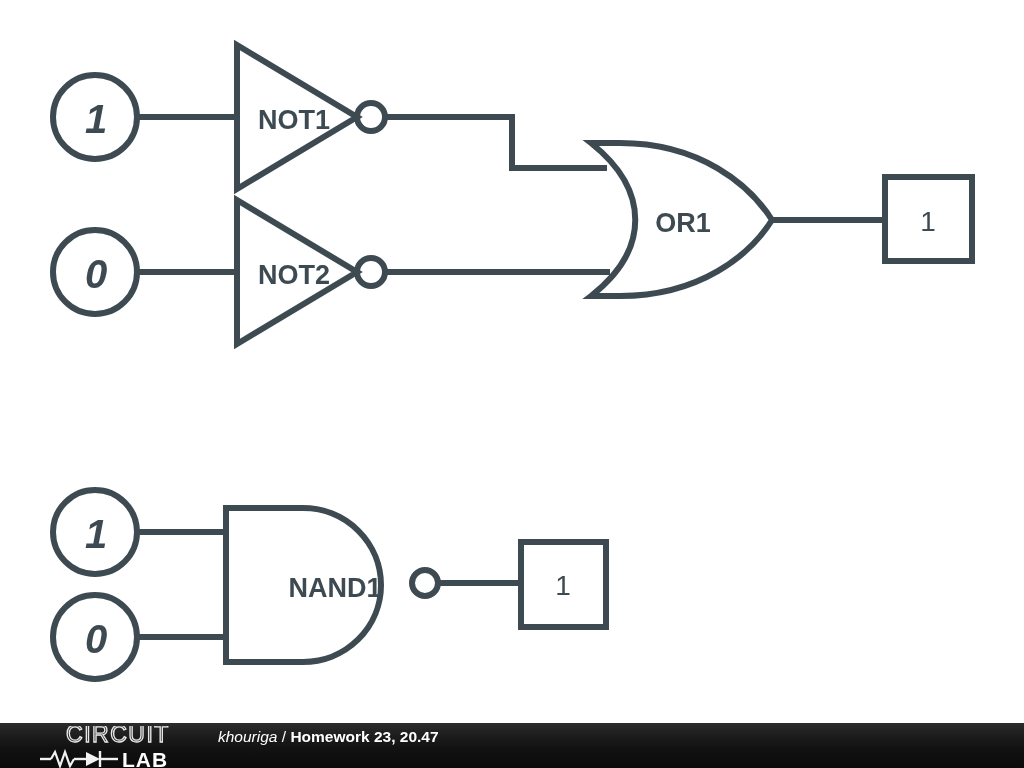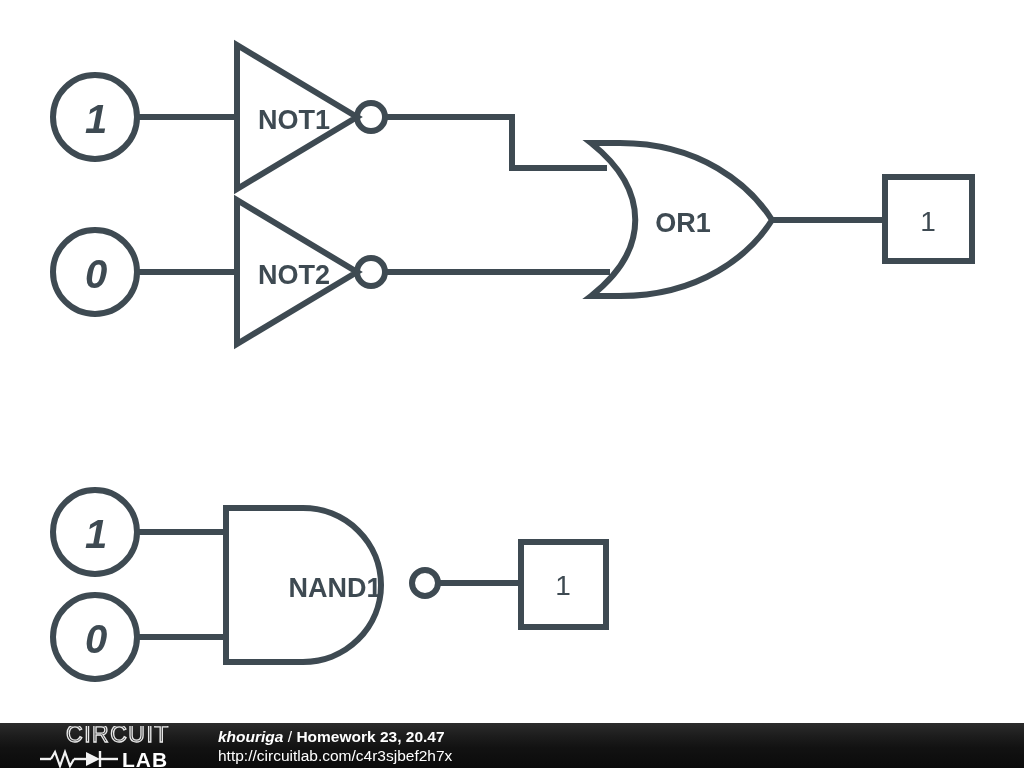--- a/index.html
+++ b/index.html
@@ -83,21 +83,21 @@
     top: 4px;
     color: #ffffff;
     line-height: 19px;
   }
   .footer-line1 {
     font-size: 15.5px;
     white-space: nowrap;
   }
   .footer-owner {
     font-style: italic;
-    font-weight: bold;
+    font-weight: normal;
   }
   .footer-sep {
     font-weight: normal;
   }
   .footer-title {
     font-weight: bold;
   }
   .footer-line2 {
     font-size: 15.5px;
     white-space: nowrap;
@@ -193,15 +193,14 @@
 
     <text x="84" y="41" text-anchor="start" font-family="Liberation Sans, sans-serif" font-size="21" font-weight="bold" letter-spacing="1" fill="#ffffff">LAB</text>
   </svg>
 
   <div id="footer-text">
     <div class="footer-line1">
       <span class="footer-owner">khouriga</span>
       <span class="footer-sep">/</span>
       <span class="footer-title">Homework 23, 20.47</span>
     </div>
-    <div class="footer-line2">http://circuitlab.com/c4r3sjbef2h7x</div>
   </div>
 </div>
 
 </body></html>

